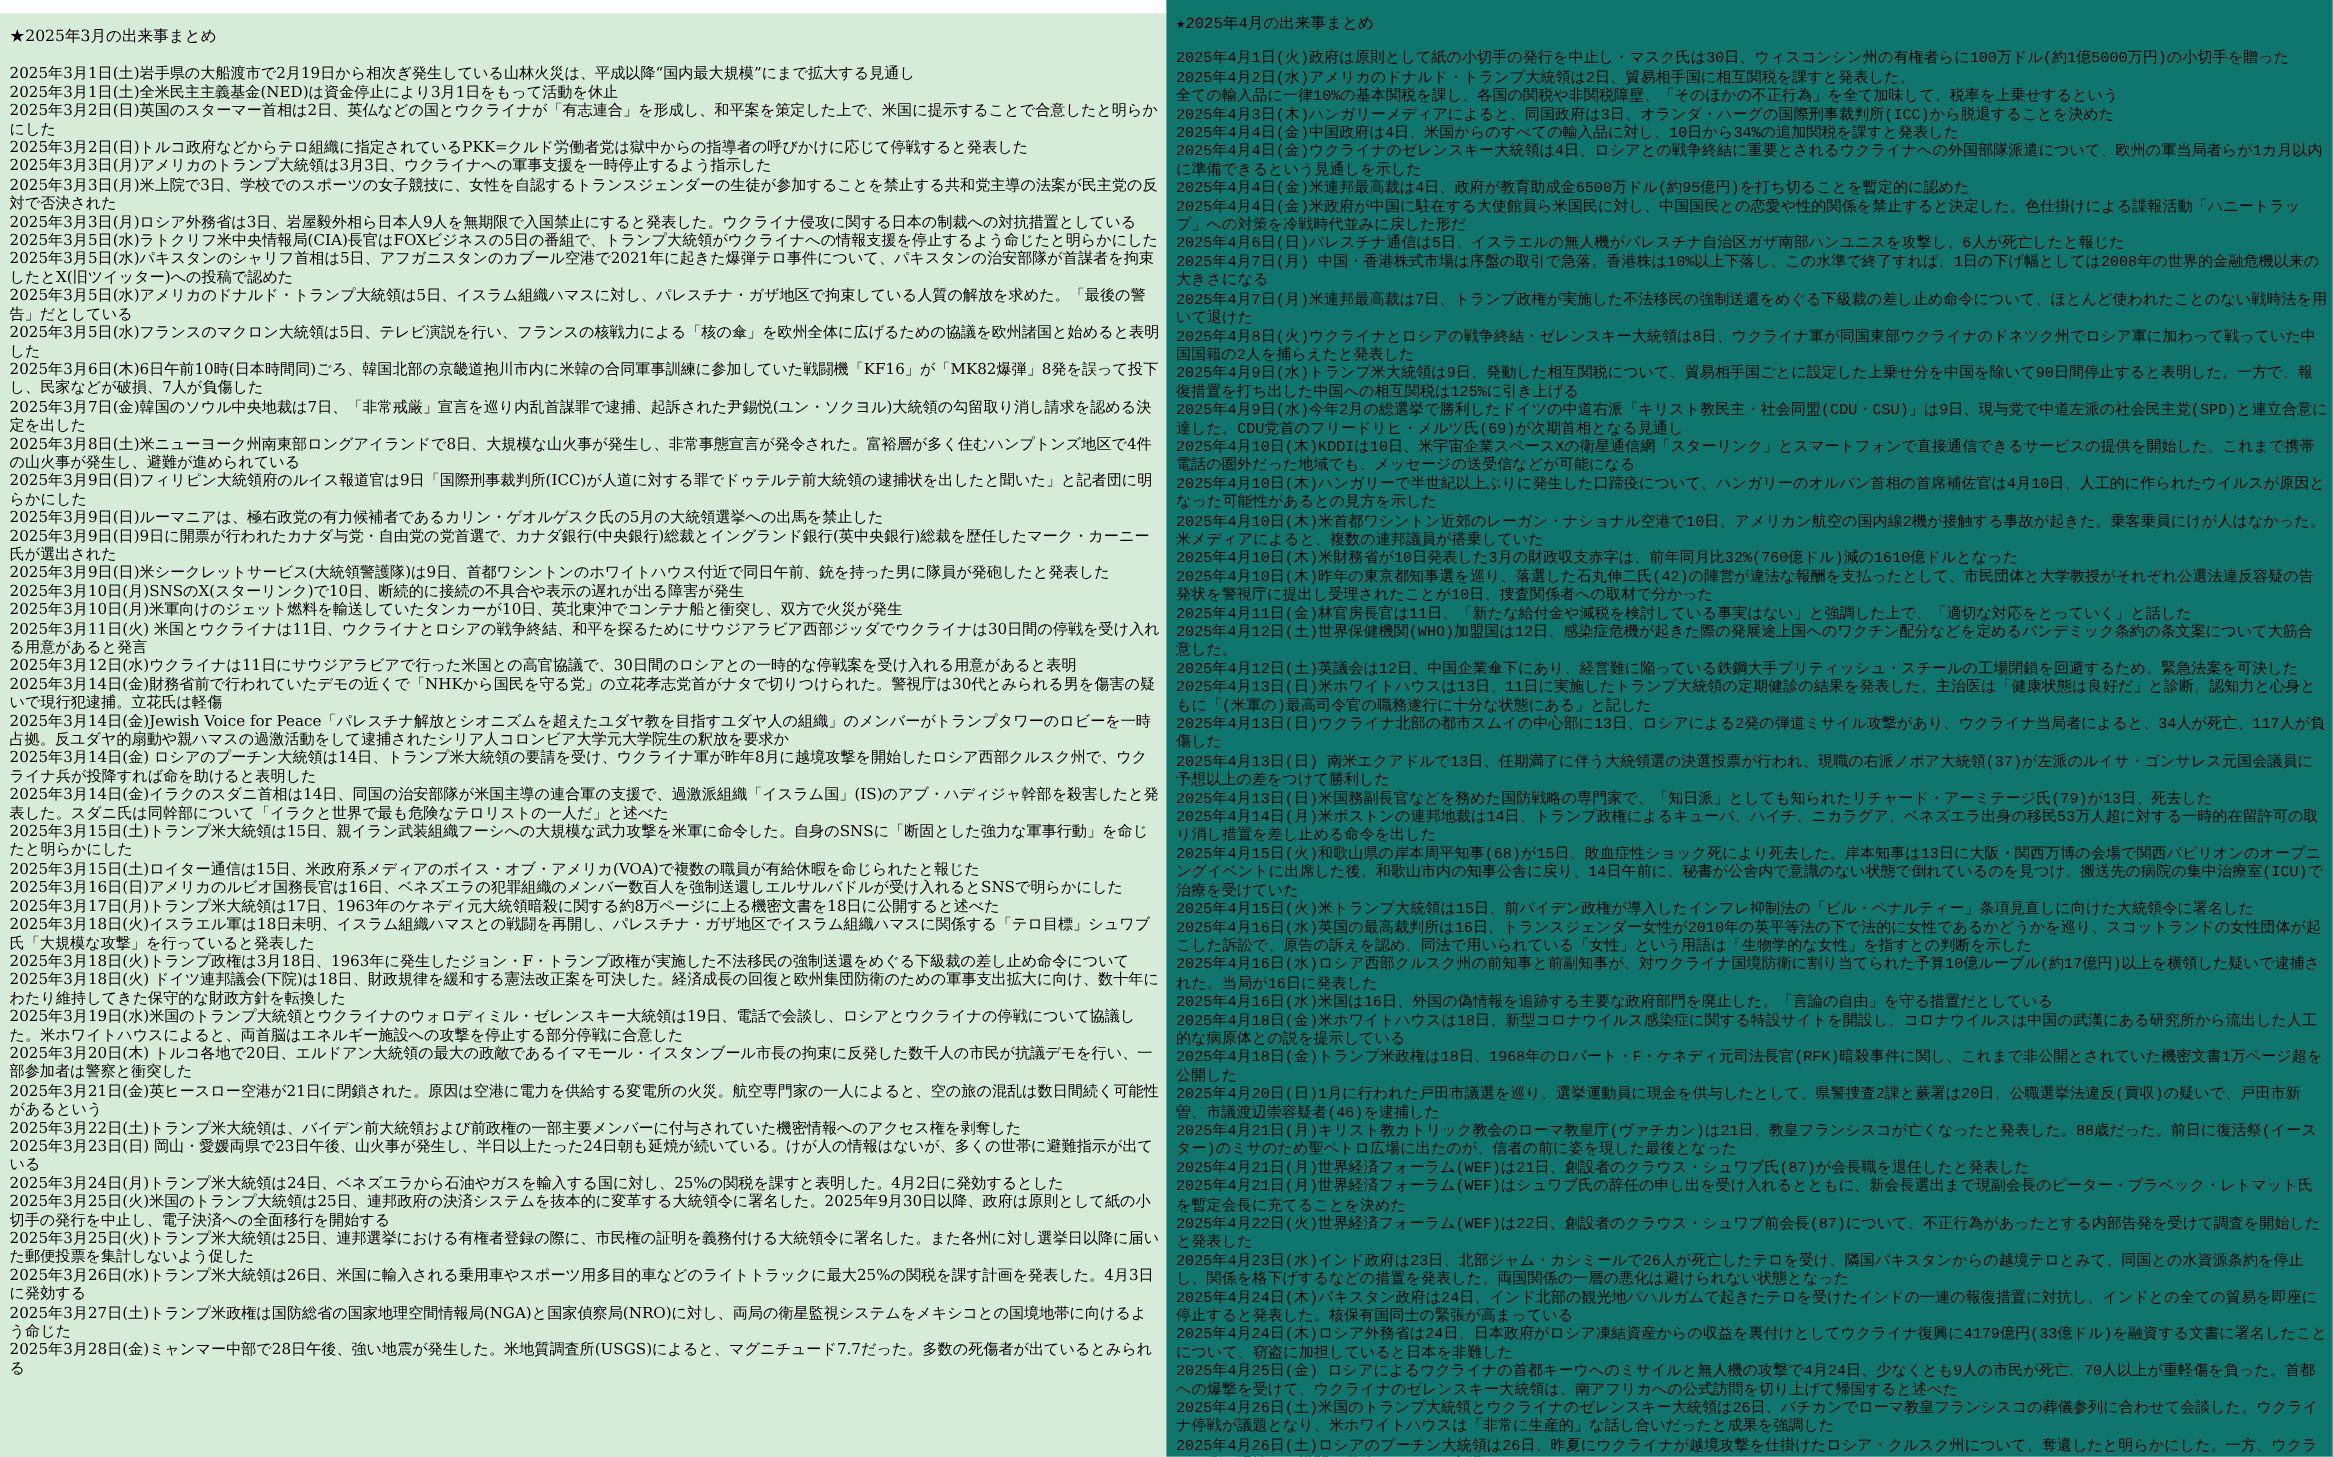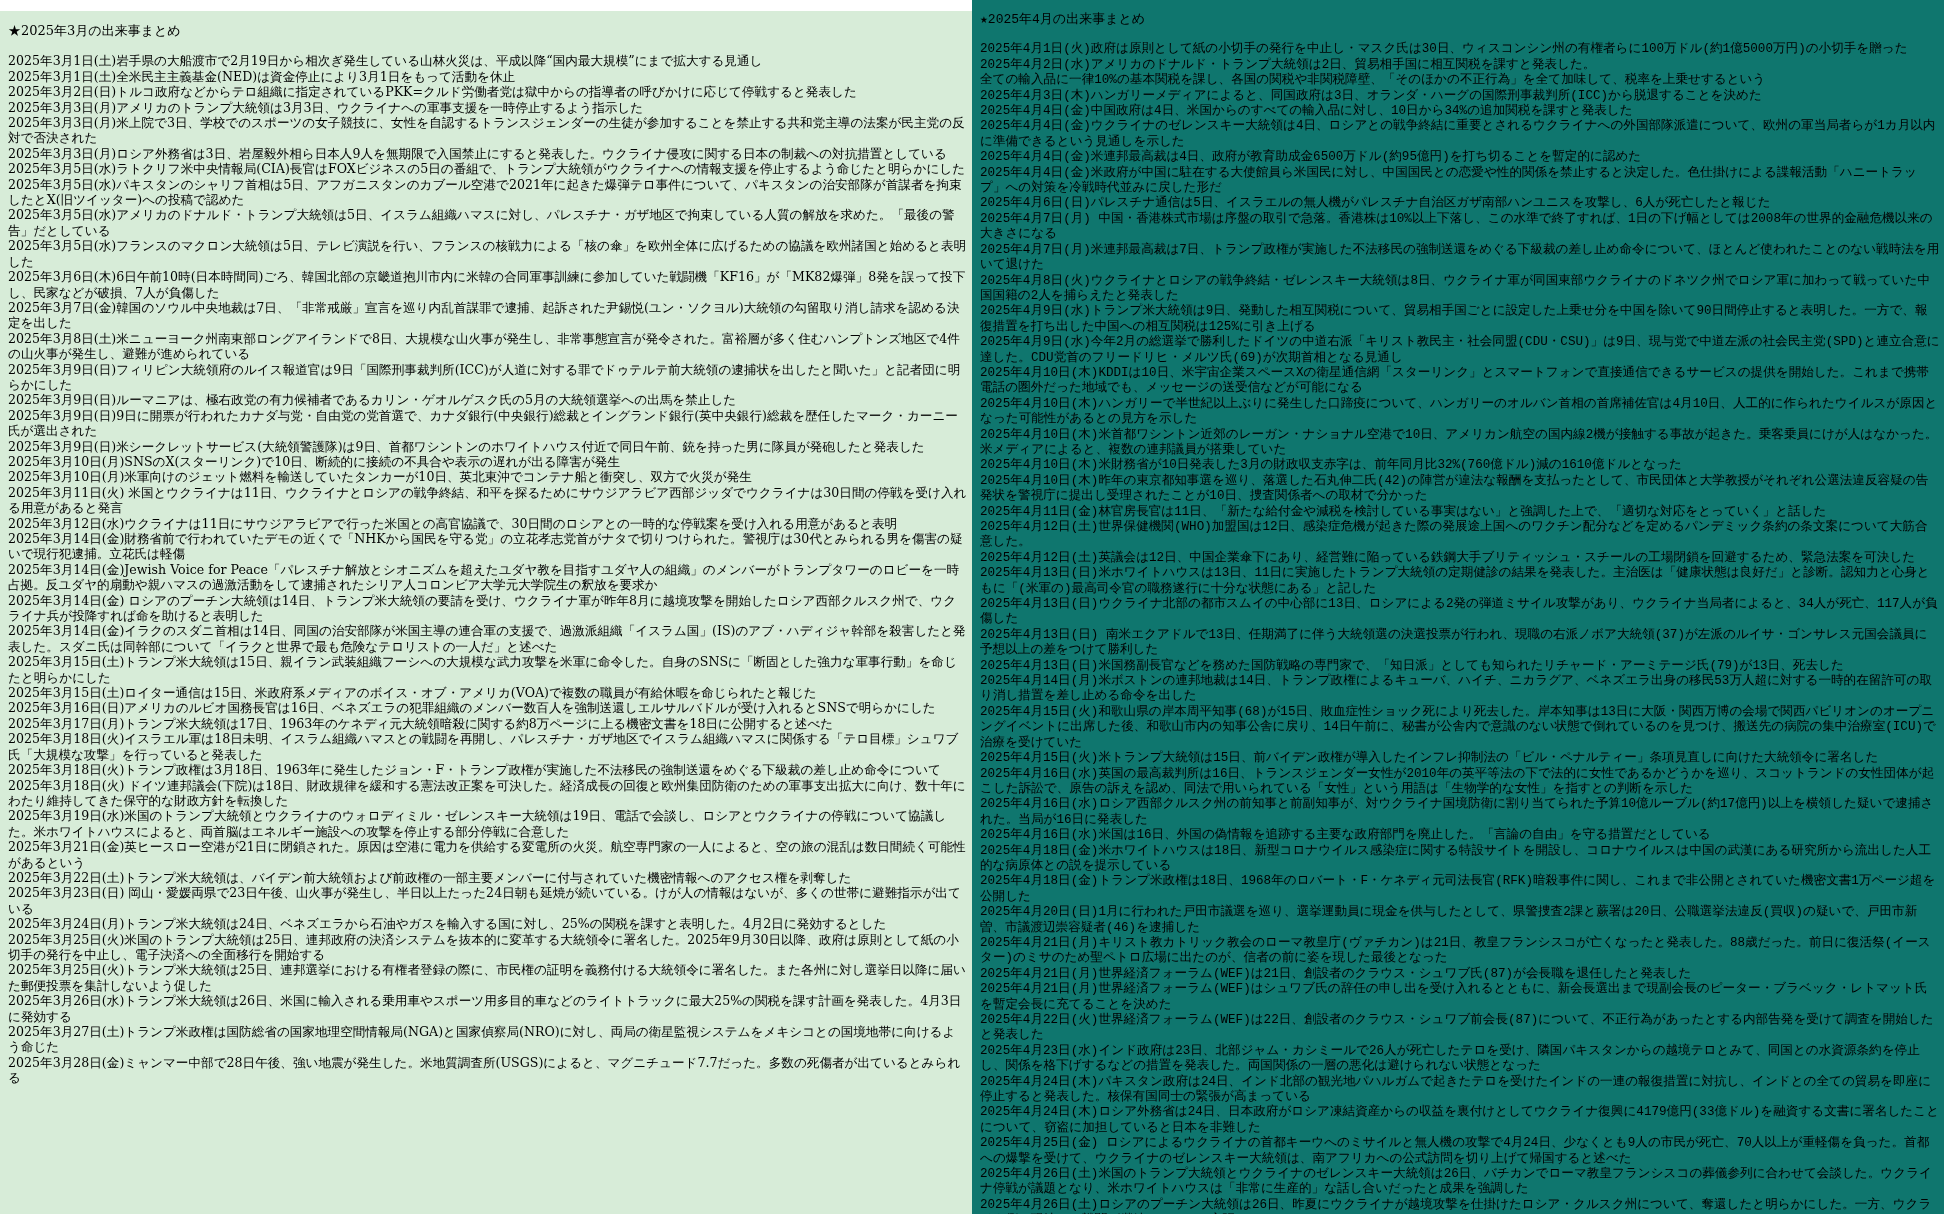--- a/index.html
+++ b/index.html
@@ -30,20 +30,21 @@
   }
 </style>
 </head>
 <body style="color: rgb(0, 0, 0);">
 
 <section class="pane" style="background: rgb(215, 236, 216); margin-top: 11px;">
   <h1 class="pane-title">★2025年3月の出来事まとめ</h1>
   <div>
       <div class="entry">2025年3月1日(土)岩手県の大船渡市で2月19日から相次ぎ発生している山林火災は、平成以降“国内最大規模”にまで拡大する見通し</div>
       <div class="entry">2025年3月1日(土)全米民主主義基金(NED)は資金停止により3月1日をもって活動を休止</div>
+      <div class="entry">2025年3月2日(日)英国のスターマー首相は2日、英仏などの国とウクライナが「有志連合」を形成し、和平案を策定した上で、米国に提示することで合意したと明らかにした</div>
       <div class="entry">2025年3月2日(日)トルコ政府などからテロ組織に指定されているPKK=クルド労働者党は獄中からの指導者の呼びかけに応じて停戦すると発表した</div>
       <div class="entry">2025年3月3日(月)アメリカのトランプ大統領は3月3日、ウクライナへの軍事支援を一時停止するよう指示した</div>
       <div class="entry">2025年3月3日(月)米上院で3日、学校でのスポーツの女子競技に、女性を自認するトランスジェンダーの生徒が参加することを禁止する共和党主導の法案が民主党の反対で否決された</div>
       <div class="entry">2025年3月3日(月)ロシア外務省は3日、岩屋毅外相ら日本人9人を無期限で入国禁止にすると発表した。ウクライナ侵攻に関する日本の制裁への対抗措置としている</div>
       <div class="entry">2025年3月5日(水)ラトクリフ米中央情報局(CIA)長官はFOXビジネスの5日の番組で、トランプ大統領がウクライナへの情報支援を停止するよう命じたと明らかにした</div>
       <div class="entry">2025年3月5日(水)パキスタンのシャリフ首相は5日、アフガニスタンのカブール空港で2021年に起きた爆弾テロ事件について、パキスタンの治安部隊が首謀者を拘束したとX(旧ツイッター)への投稿で認めた</div>
       <div class="entry">2025年3月5日(水)アメリカのドナルド・トランプ大統領は5日、イスラム組織ハマスに対し、パレスチナ・ガザ地区で拘束している人質の解放を求めた。「最後の警告」だとしている</div>
       <div class="entry">2025年3月5日(水)フランスのマクロン大統領は5日、テレビ演説を行い、フランスの核戦力による「核の傘」を欧州全体に広げるための協議を欧州諸国と始めると表明した</div>
       <div class="entry">2025年3月6日(木)6日午前10時(日本時間同)ごろ、韓国北部の京畿道抱川市内に米韓の合同軍事訓練に参加していた戦闘機「KF16」が「MK82爆弾」8発を誤って投下し、民家などが破損、7人が負傷した</div>
       <div class="entry">2025年3月7日(金)韓国のソウル中央地裁は7日、「非常戒厳」宣言を巡り内乱首謀罪で逮捕、起訴された尹錫悦(ユン・ソクヨル)大統領の勾留取り消し請求を認める決定を出した</div>
@@ -61,20 +62,21 @@
       <div class="entry">2025年3月14日(金) ロシアのプーチン大統領は14日、トランプ米大統領の要請を受け、ウクライナ軍が昨年8月に越境攻撃を開始したロシア西部クルスク州で、ウクライナ兵が投降すれば命を助けると表明した</div>
       <div class="entry">2025年3月14日(金)イラクのスダニ首相は14日、同国の治安部隊が米国主導の連合軍の支援で、過激派組織「イスラム国」(IS)のアブ・ハディジャ幹部を殺害したと発表した。スダニ氏は同幹部について「イラクと世界で最も危険なテロリストの一人だ」と述べた</div>
       <div class="entry">2025年3月15日(土)トランプ米大統領は15日、親イラン武装組織フーシへの大規模な武力攻撃を米軍に命令した。自身のSNSに「断固とした強力な軍事行動」を命じたと明らかにした</div>
       <div class="entry">2025年3月15日(土)ロイター通信は15日、米政府系メディアのボイス・オブ・アメリカ(VOA)で複数の職員が有給休暇を命じられたと報じた</div>
       <div class="entry">2025年3月16日(日)アメリカのルビオ国務長官は16日、ベネズエラの犯罪組織のメンバー数百人を強制送還しエルサルバドルが受け入れるとSNSで明らかにした</div>
       <div class="entry">2025年3月17日(月)トランプ米大統領は17日、1963年のケネディ元大統領暗殺に関する約8万ページに上る機密文書を18日に公開すると述べた</div>
       <div class="entry">2025年3月18日(火)イスラエル軍は18日未明、イスラム組織ハマスとの戦闘を再開し、パレスチナ・ガザ地区でイスラム組織ハマスに関係する「テロ目標」シュワブ氏「大規模な攻撃」を行っていると発表した</div>
       <div class="entry">2025年3月18日(火)トランプ政権は3月18日、1963年に発生したジョン・F・トランプ政権が実施した不法移民の強制送還をめぐる下級裁の差し止め命令について</div>
       <div class="entry">2025年3月18日(火) ドイツ連邦議会(下院)は18日、財政規律を緩和する憲法改正案を可決した。経済成長の回復と欧州集団防衛のための軍事支出拡大に向け、数十年にわたり維持してきた保守的な財政方針を転換した</div>
       <div class="entry">2025年3月19日(水)米国のトランプ大統領とウクライナのウォロディミル・ゼレンスキー大統領は19日、電話で会談し、ロシアとウクライナの停戦について協議した。米ホワイトハウスによると、両首脳はエネルギー施設への攻撃を停止する部分停戦に合意した</div>
+      <div class="entry">2025年3月20日(木) トルコ各地で20日、エルドアン大統領の最大の政敵であるイマモール・イスタンブール市長の拘束に反発した数千人の市民が抗議デモを行い、一部参加者は警察と衝突した</div>
       <div class="entry">2025年3月21日(金)英ヒースロー空港が21日に閉鎖された。原因は空港に電力を供給する変電所の火災。航空専門家の一人によると、空の旅の混乱は数日間続く可能性があるという</div>
       <div class="entry">2025年3月22日(土)トランプ米大統領は、バイデン前大統領および前政権の一部主要メンバーに付与されていた機密情報へのアクセス権を剥奪した</div>
       <div class="entry">2025年3月23日(日) 岡山・愛媛両県で23日午後、山火事が発生し、半日以上たった24日朝も延焼が続いている。けが人の情報はないが、多くの世帯に避難指示が出ている</div>
       <div class="entry">2025年3月24日(月)トランプ米大統領は24日、ベネズエラから石油やガスを輸入する国に対し、25%の関税を課すと表明した。4月2日に発効するとした</div>
       <div class="entry">2025年3月25日(火)米国のトランプ大統領は25日、連邦政府の決済システムを抜本的に変革する大統領令に署名した。2025年9月30日以降、政府は原則として紙の小切手の発行を中止し、電子決済への全面移行を開始する</div>
       <div class="entry">2025年3月25日(火)トランプ米大統領は25日、連邦選挙における有権者登録の際に、市民権の証明を義務付ける大統領令に署名した。また各州に対し選挙日以降に届いた郵便投票を集計しないよう促した</div>
       <div class="entry">2025年3月26日(水)トランプ米大統領は26日、米国に輸入される乗用車やスポーツ用多目的車などのライトトラックに最大25%の関税を課す計画を発表した。4月3日に発効する</div>
       <div class="entry">2025年3月27日(土)トランプ米政権は国防総省の国家地理空間情報局(NGA)と国家偵察局(NRO)に対し、両局の衛星監視システムをメキシコとの国境地帯に向けるよう命じた</div>
       <div class="entry">2025年3月28日(金)ミャンマー中部で28日午後、強い地震が発生した。米地質調査所(USGS)によると、マグニチュード7.7だった。多数の死傷者が出ているとみられる</div>
     </div>

